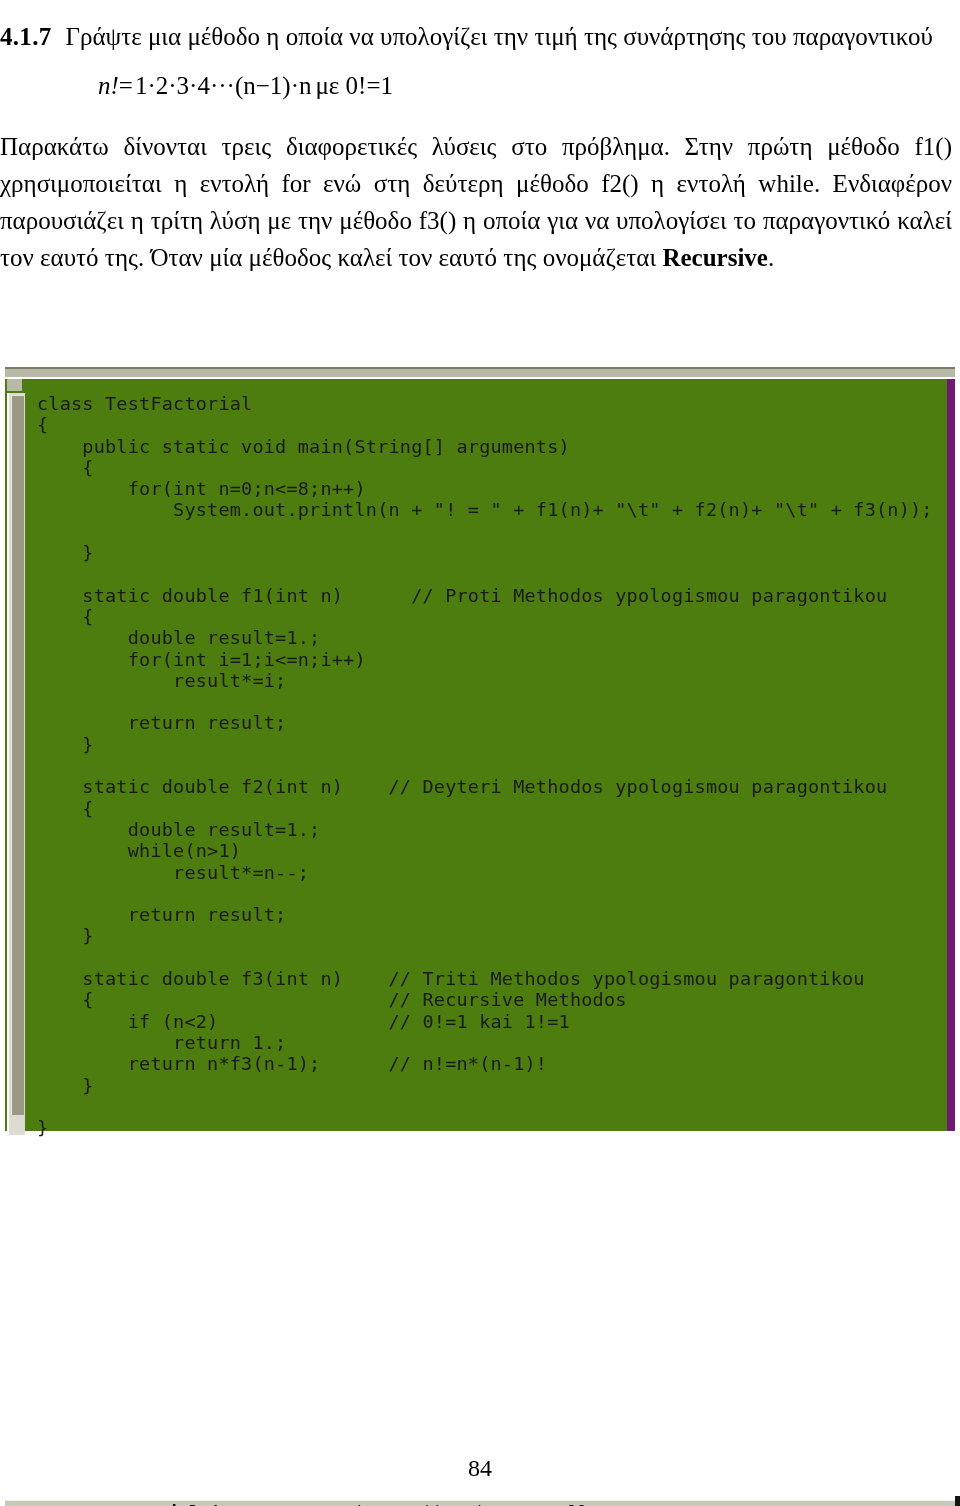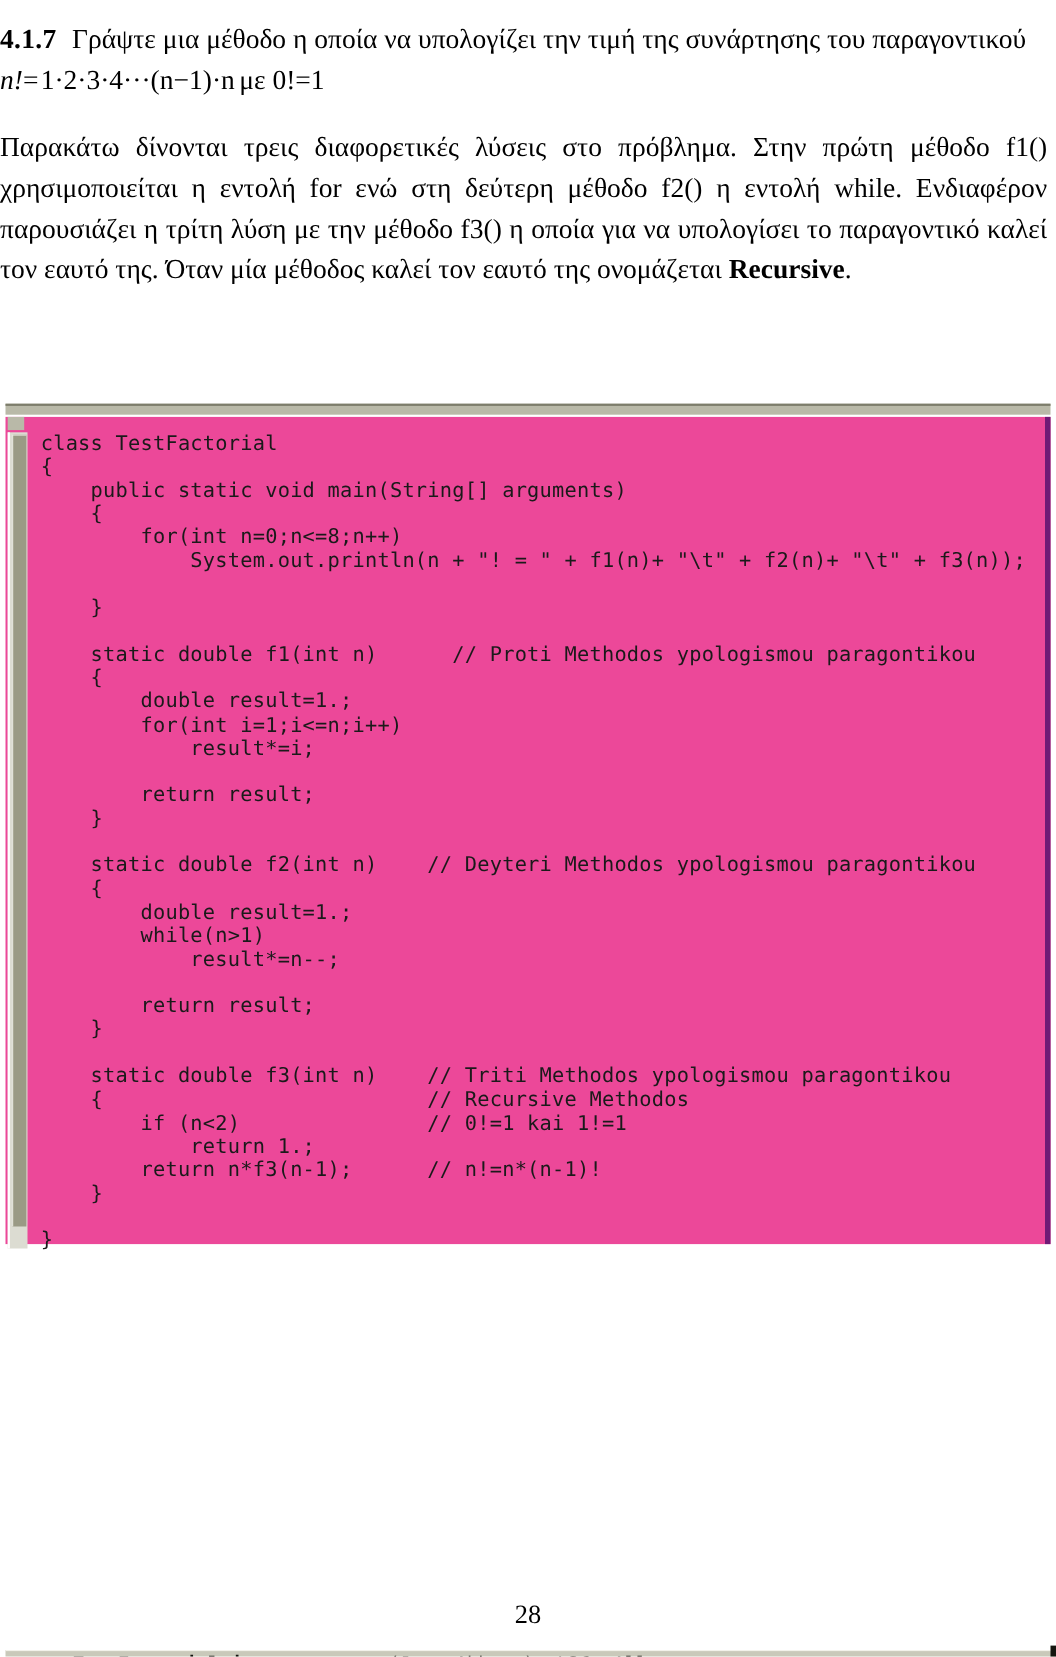--- a/index.html
+++ b/index.html
@@ -36,21 +36,22 @@
   .num {
     font-weight: bold;
     letter-spacing: 0.3px;
   }
   .after-num { display: inline-block; width: 14px; }
 
   
   .formula {
     font-size: 25px;
     line-height: 37px;
-    margin: 0;
+    margin: 12px;
+    padding-left: 86px;
     white-space: nowrap;
   }
   .formula i {
     font-style: italic;
   }
   .mid { padding: 0 2px; }
 
   
   .editor {
     position: absolute;
@@ -68,22 +69,22 @@
     background: #b9b9a8;
     border-top: 2px solid #7d7d6b;
     box-sizing: border-box;
   }
   .editor-body {
     position: absolute;
     left: 0;
     top: 12px;
     width: 950px;
     height: 752px;
-    background: #ec4899;
-    border-right: 5px solid #701a75;
+    background: #4d7c0f;
+    border-right: 8px solid #701a75;
     box-sizing: border-box;
   }
   .scrollbar {
     position: absolute;
     left: 2px;
     top: 14px;
     width: 18px;
     height: 742px;
     background: #dcdcd2;
     border-left: 2px solid #ffffff;
@@ -222,13 +223,13 @@
 }</pre>
 
   </div>
 
   <div class="modeline"><span>-:--  </span><span class="ml-name">TestFactorial.java</span><span>          (Java Abbrev)--L36--All-------------------------------</span></div>
 
   <div class="modeline-edge"></div>
 
 </div>
 
-<div class="page-number">28</div>
+<div class="page-number">84</div>
 
 </body></html>

